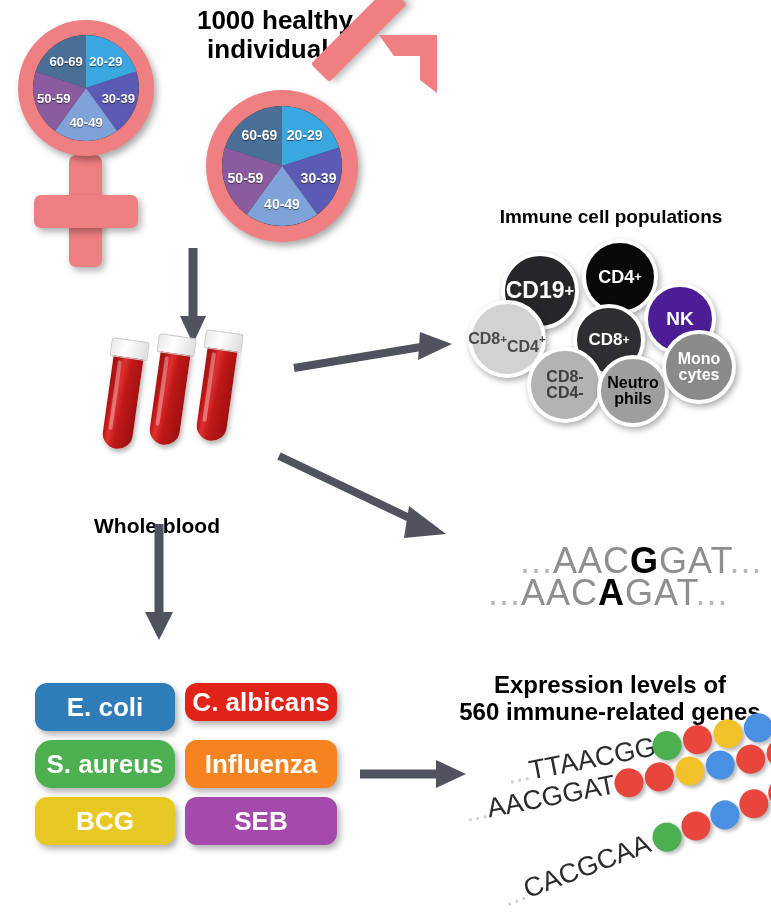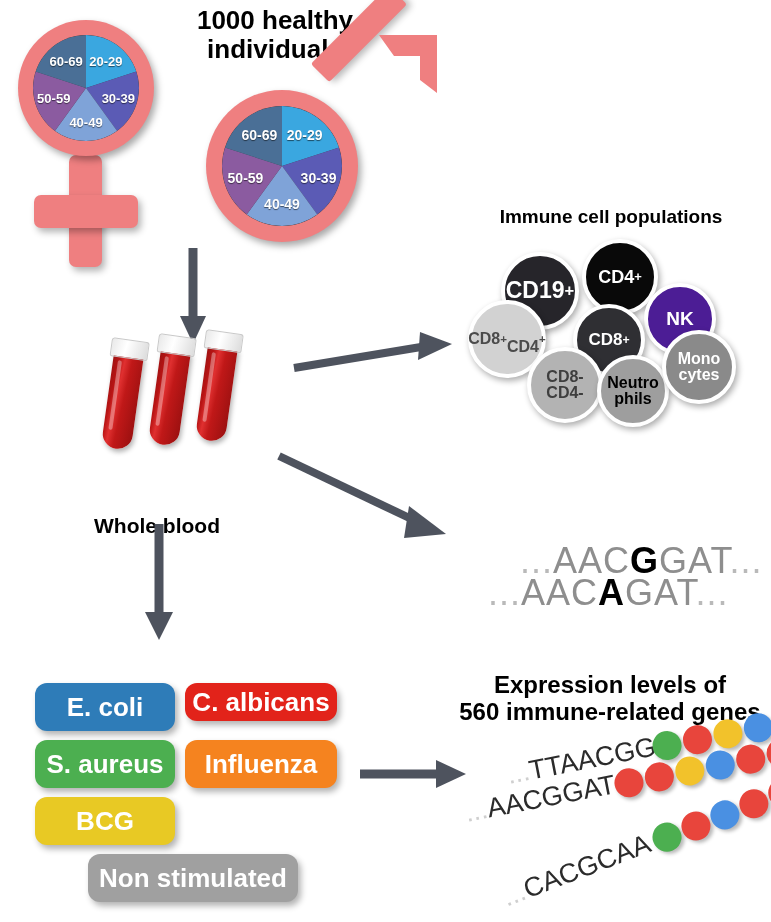--- a/index.html
+++ b/index.html
@@ -296,24 +296,24 @@
   <div class="snp-row" style="left:488px; top:540px;margin-left:32px;">
     <span class="dim">...</span><span class="mid">AAC</span><span class="hit">G</span><span class="mid">GAT</span><span class="dim">...</span>
   </div>
   <div class="snp-row" style="left:488px; top:572px;">
     <span class="dim">...</span><span class="mid">AAC</span><span class="hit">A</span><span class="mid">GAT</span><span class="dim">...</span>
   </div>
 
   <div class="abs" id="stimuli-panel" style="left:0px; top:0px; width:400px; height:922px;">
       <div class="pill" style="left: 35px; top: 683px; width: 140px; height: 48px; background: rgb(46, 124, 184);">E. coli</div>
       <div class="pill" style="left: 185px; top: 683px; width: 152px; height: 38px; background: rgb(226, 35, 26);">C. albicans</div>
-      <div class="pill" style="left: 35px; top: 740px; width: 140px; height: 48px; background: rgb(76, 175, 80);">S. aureus</div>
+      <div class="pill" style="left: 35px; top: 740px; width: 140px; height: 48px; background: rgb(76, 175, 80); border-radius: 17px;">S. aureus</div>
       <div class="pill" style="left: 185px; top: 740px; width: 152px; height: 48px; background: rgb(245, 131, 31);">Influenza</div>
       <div class="pill" style="left: 35px; top: 797px; width: 140px; height: 48px; background: rgb(232, 201, 36);">BCG</div>
-      <div class="pill" style="left: 88px; top: 854px; width: 210px; height: 48px; background: rgb(160, 160, 160);">Non stimulated</div>
+      <div class="pill" style="left: 185px; top: 797px; width: 152px; height: 48px; background: rgb(165, 74, 173);">SEB</div>
     </div>
 
   <svg class="arrow-svg" style="left:360px; top:758px; width:108px; height:32px;" viewBox="0 0 108 32">
     <line x1="0" y1="16" x2="82" y2="16" stroke="#4e535e" stroke-width="9"></line>
     <polygon points="76,2 106,16 76,30" fill="#4e535e"></polygon>
   </svg>
 
   <div class="abs heading" id="title-expr">Expression levels of
 560 immune-related genes</div>
   <div class="abs" id="rna-panel" style="left:0px; top:0px; width:771px; height:922px;">

